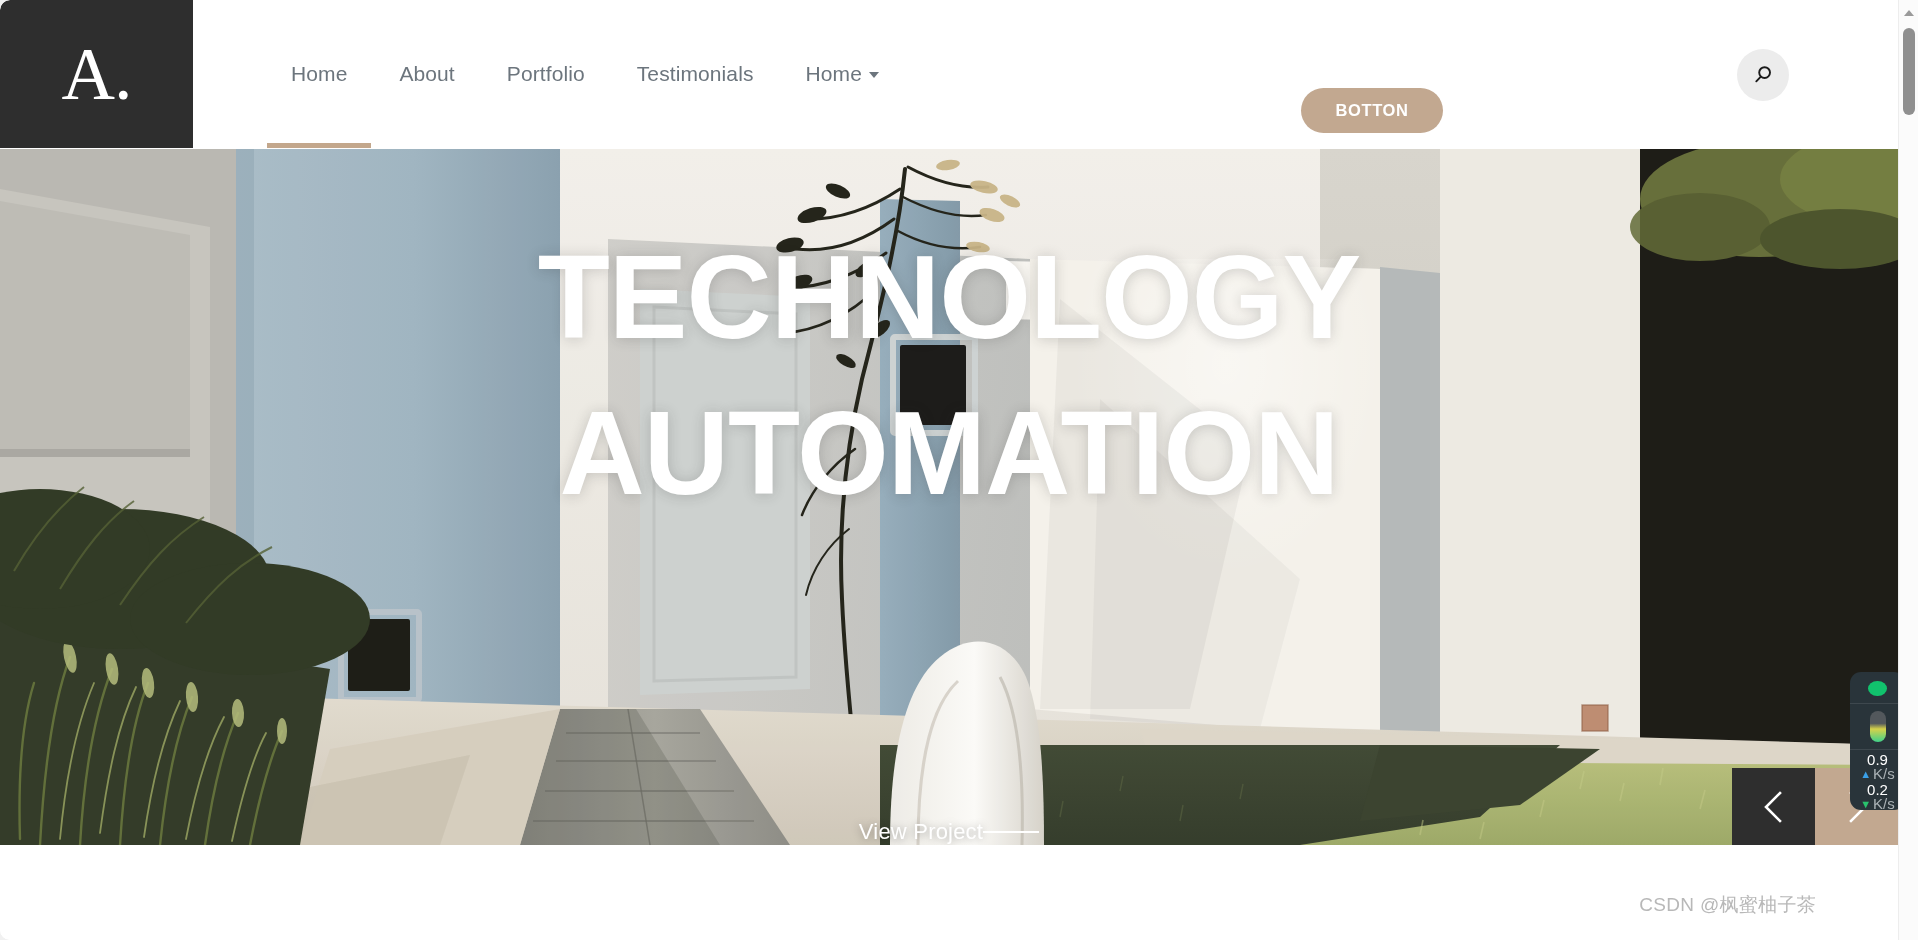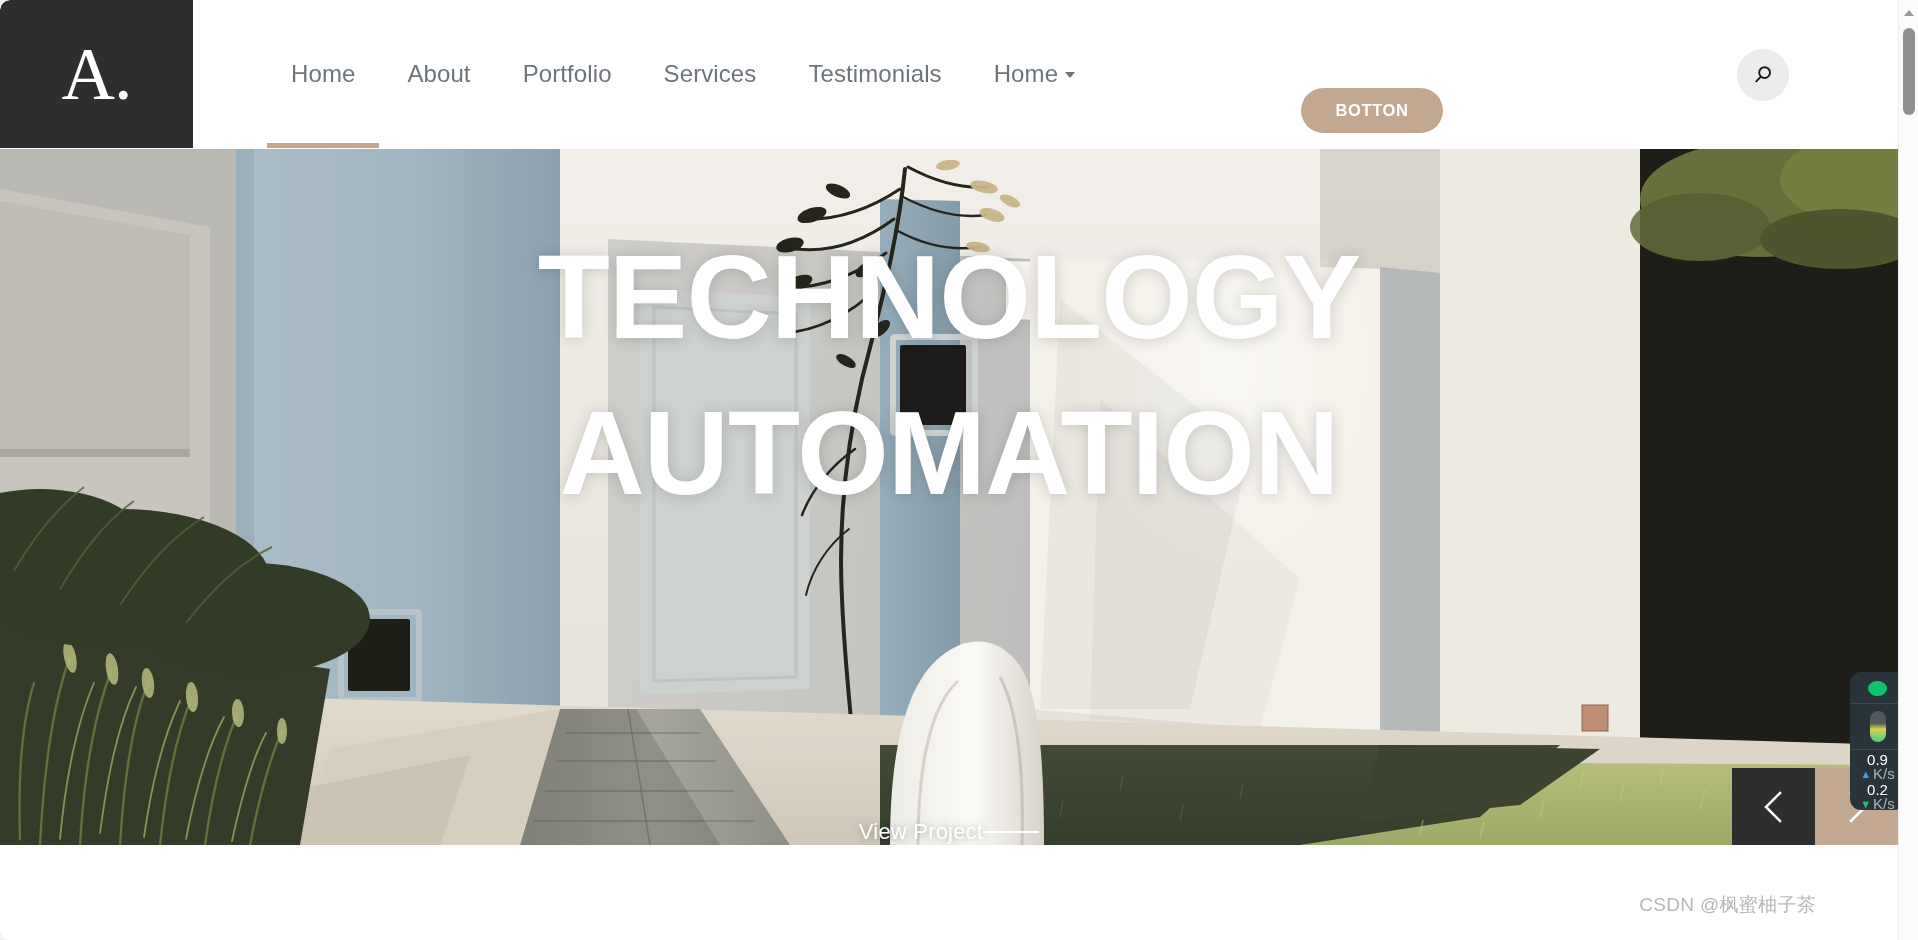--- a/index.html
+++ b/index.html
@@ -71,21 +71,21 @@
     align-items: center;
     gap: 0;
   }
   .nav-item {
     position: relative;
     height: 148px;
     display: flex;
     align-items: center;
     padding: 0 26px;
     color: #6c757d;
-    font-size: 24px;
+    font-size: 21px;
     letter-spacing: 0.1px;
     text-decoration: none;
     white-space: nowrap;
     cursor: pointer;
   }
   .nav-item .caret {
     display: inline-block;
     margin-left: 7px;
     width: 0; height: 0;
     border-left: 5px solid transparent;
@@ -357,23 +357,20 @@
         <a class="nav-item active" href="#">
           <span>Home</span>
         </a>
         <a class="nav-item" href="#">
           <span>About</span>
         </a>
         <a class="nav-item" href="#">
           <span>Portfolio</span>
         </a>
         <a class="nav-item" href="#">
-          <span>Services</span>
-        </a>
-        <a class="nav-item" href="#">
           <span>Testimonials</span>
         </a>
         <a class="nav-item" href="#">
           <span>Home</span>
           <span class="caret"></span>
         </a>
       </nav>
 
       <button id="cta-button">BOTTON</button>
 

